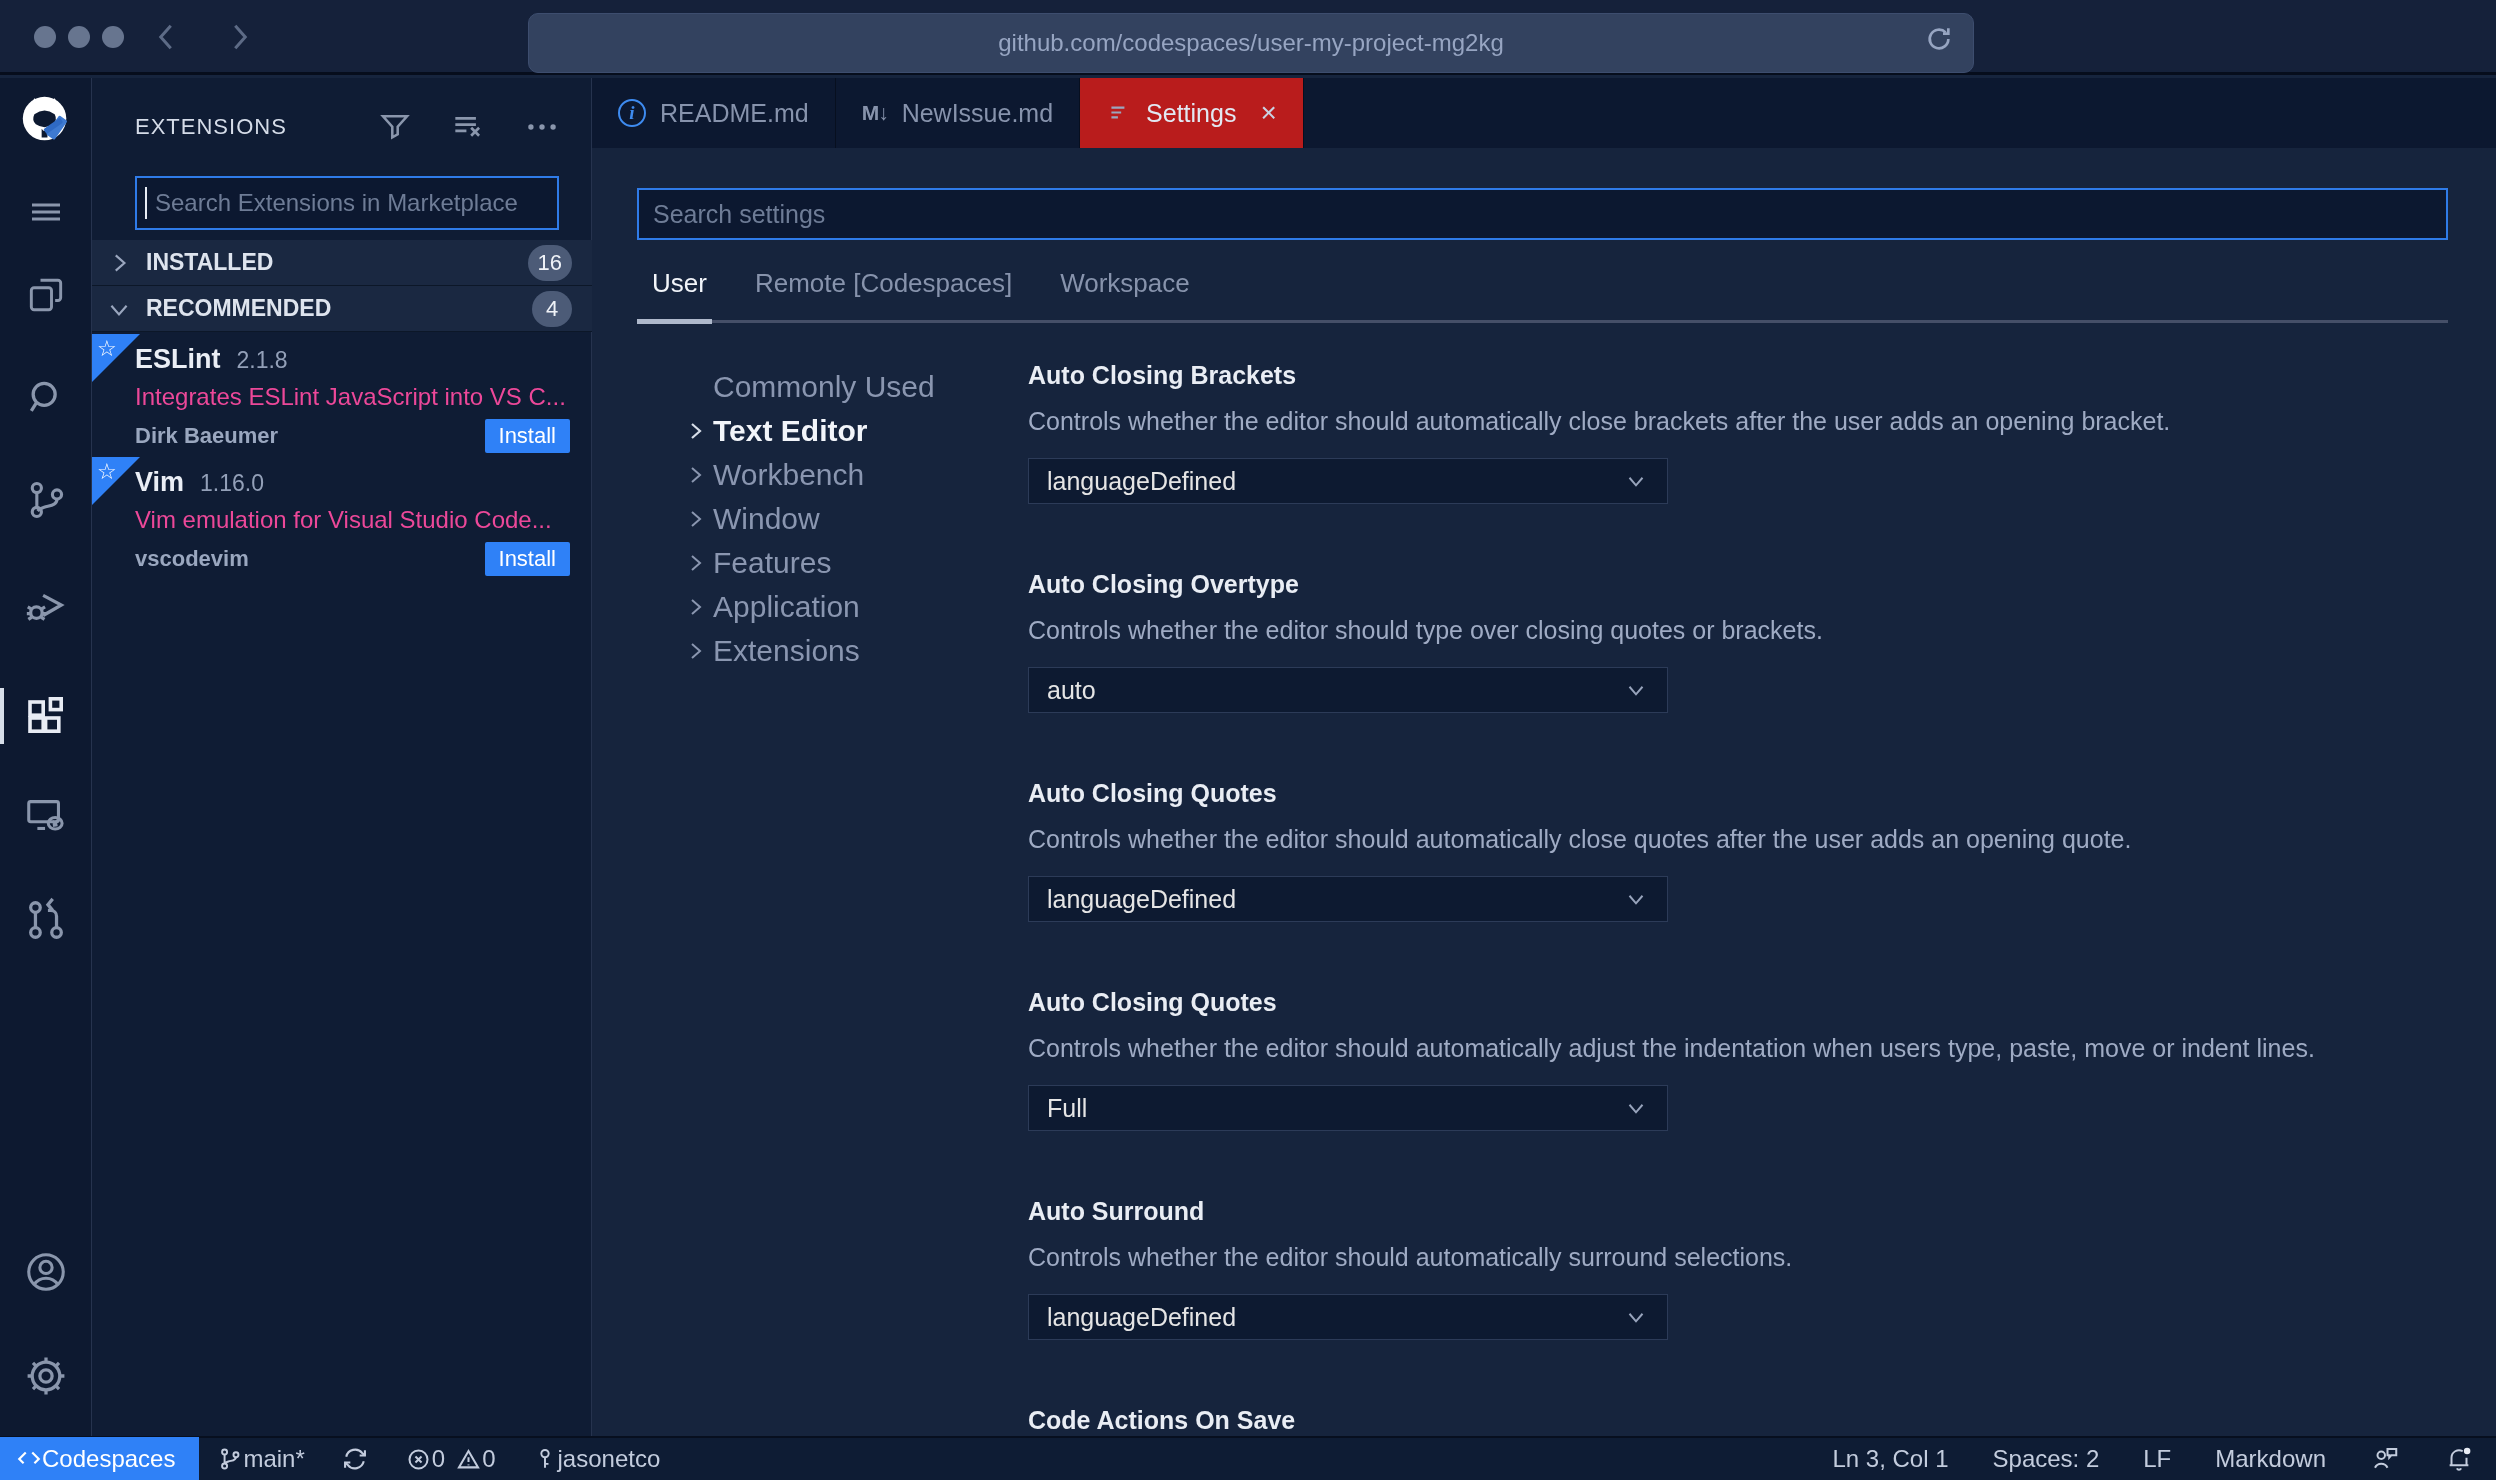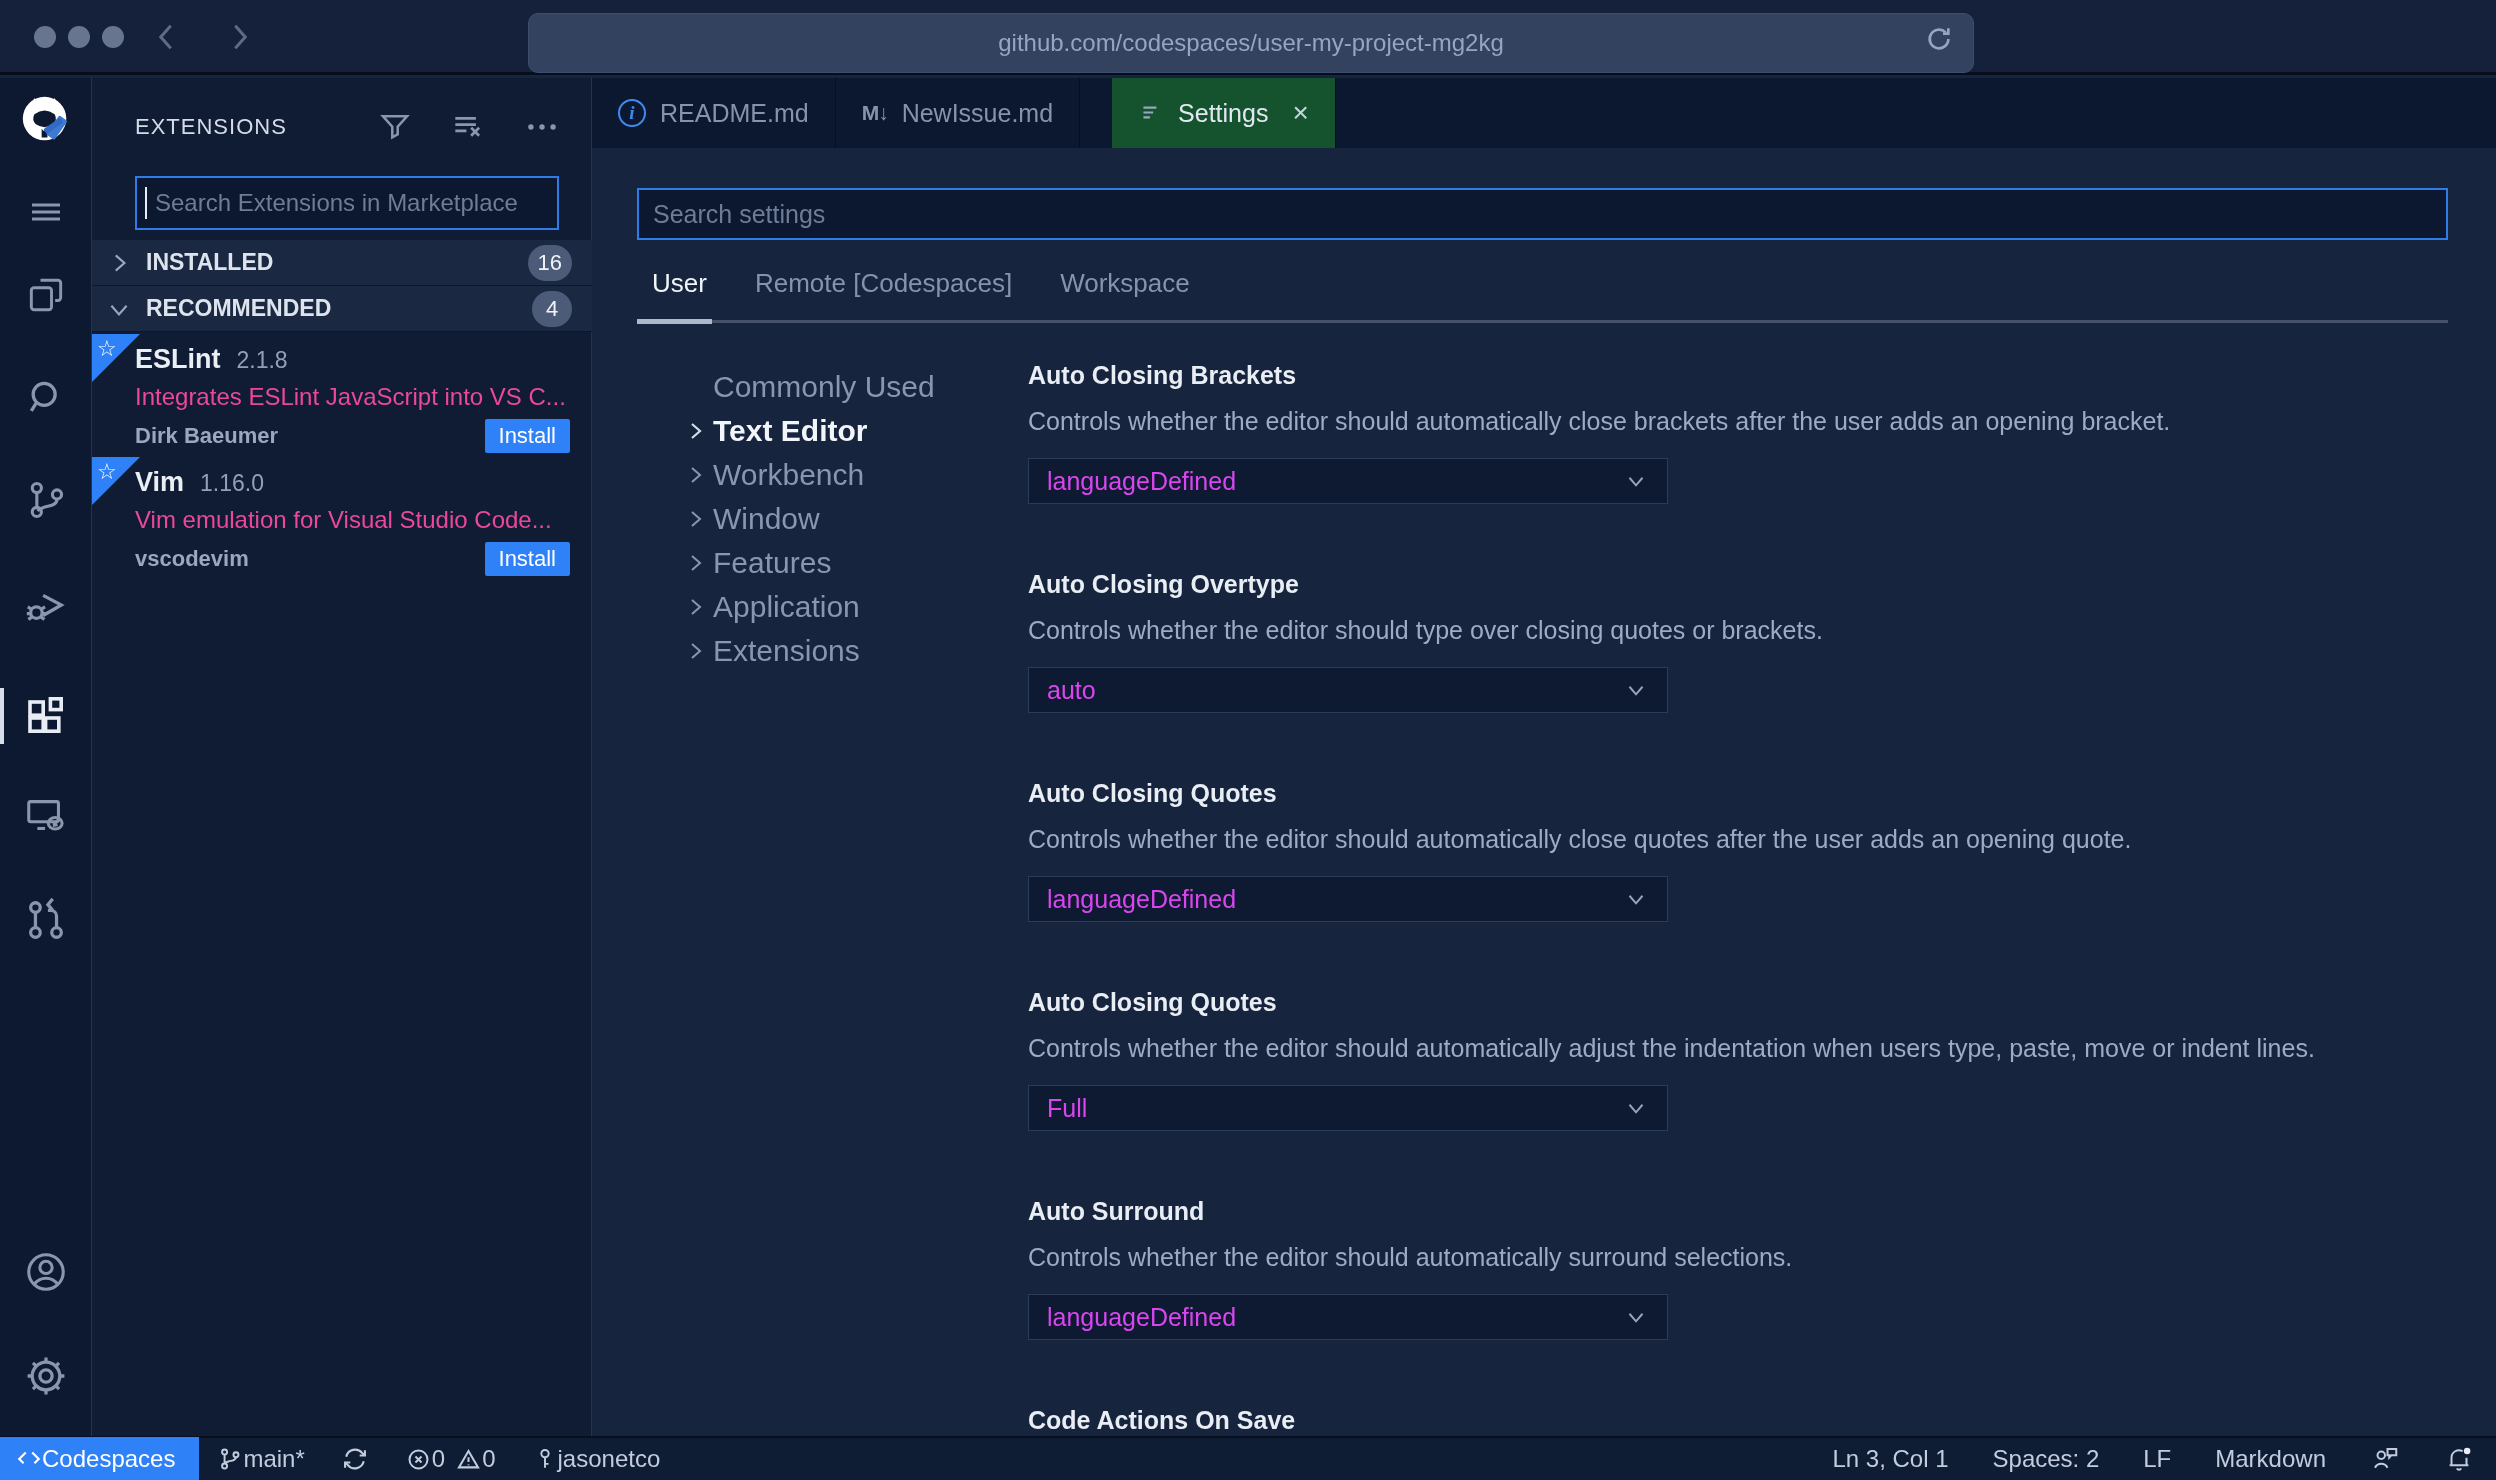--- a/index.html
+++ b/index.html
@@ -64,21 +64,21 @@
   .ext-line3 { margin-top:8px; display:flex; align-items:center; }
   .ext-author { font-weight:bold; font-size:22px; color:#9AA7BF; }
   .install-btn { margin-left:auto; background:#2F81F7; color:#fff; font-size:22px;
     padding:4px 14px; border:none; border-radius:2px; cursor:pointer; font-family:"Liberation Sans",sans-serif; }
 
   
   .editorcol { flex:1; display:flex; flex-direction:column; background:#16243D; min-width:0; }
   .tabbar { height:70px; background:#0C1830; display:flex; flex-shrink:0; }
   .tab { height:70px; display:flex; align-items:center; gap:14px; padding:0 26px;
     border-right:1px solid #070F1F; color:#8793AC; font-size:25px; cursor:pointer; }
-  .tab.active { background:#14532d; color:#E2E8F2;margin-left:32px; }
+  .tab.active { background:#b91c1c; color:#E2E8F2; }
   .tab .close { margin-left:10px; color:#C9D2E2; font-size:28px; }
   .infoicon { width:28px; height:28px; border:2px solid #3E8BF0; border-radius:50%;
     color:#3E8BF0; font-size:19px; font-weight:bold; display:flex; align-items:center; justify-content:center;
     font-family:"Liberation Serif", serif; font-style:italic; }
   .mdicon { font-size:21px; font-weight:bold; color:#8793AC; letter-spacing:-1px; }
 
   .editor-content { position:relative; flex:1; overflow:hidden; }
 
   
   .set-search { position:absolute; top:40px; left:45px; width:1811px; height:52px;
@@ -96,21 +96,21 @@
   .toc-item .tchev.empty svg { visibility:hidden; }
   .toc-item.active { color:#F2F5FA; font-weight:bold; }
   .toc-item.active .tchev { color:#D7DEE9; }
 
   .settings-list { position:absolute; top:204px; left:436px; width:1430px; }
   .setting-item { height:209px; padding-top:8px; }
   .set-title { font-size:25px; font-weight:bold; color:#E9EDF4; line-height:30px; }
   .set-desc { margin-top:16px; font-size:25px; color:#9FABC4; line-height:30px; }
   .set-select { margin-top:22px; width:640px; height:46px; background:#0D1A31;
     border:1px solid #2C3B58; display:flex; align-items:center; padding:0 18px; cursor:pointer; }
-  .set-select .val { font-size:25px; color:#d946ef; }
+  .set-select .val { font-size:25px; color:#e5e5e5; }
   .set-select .dchev { margin-left:auto; color:#98A4BC; }
 
   
   .statusbar { position:absolute; bottom:0; left:0; width:2496px; height:44px;
     background:#0E1C34; border-top:2px solid #070F1F; display:flex; align-items:center;
     color:#C3CCDD; font-size:24px; }
   .sb-item { display:flex; align-items:center; padding:0 18px; height:44px; cursor:pointer; }
   .sb-remote { background:#2F81F7; color:#fff; padding:0 24px 0 16px; }
   .sb-right { margin-left:auto; display:flex; align-items:center; }
   .sb-right .sb-item { padding:16px 22px; }

